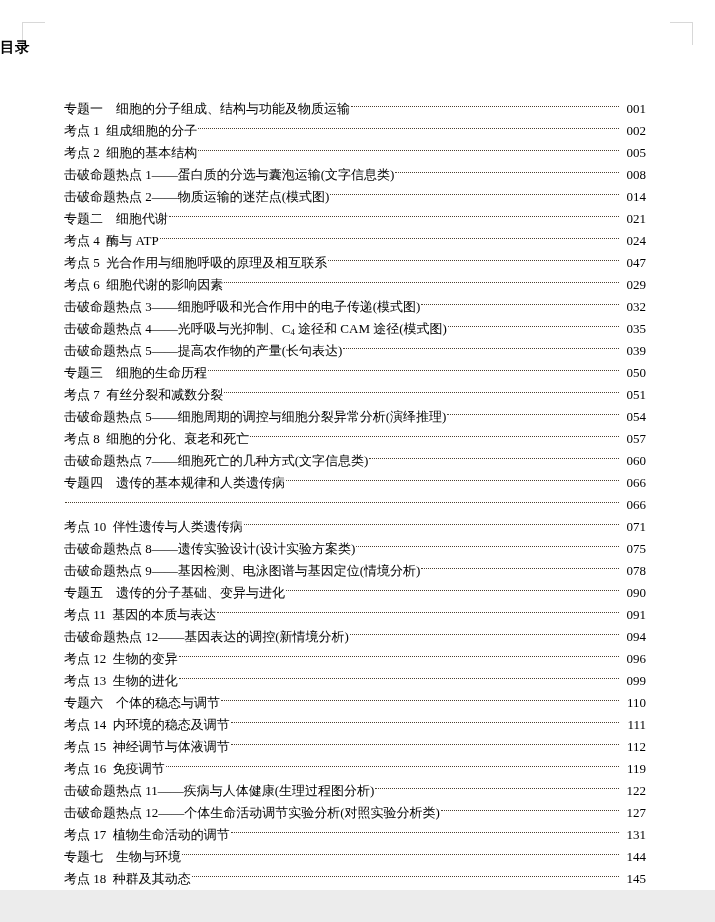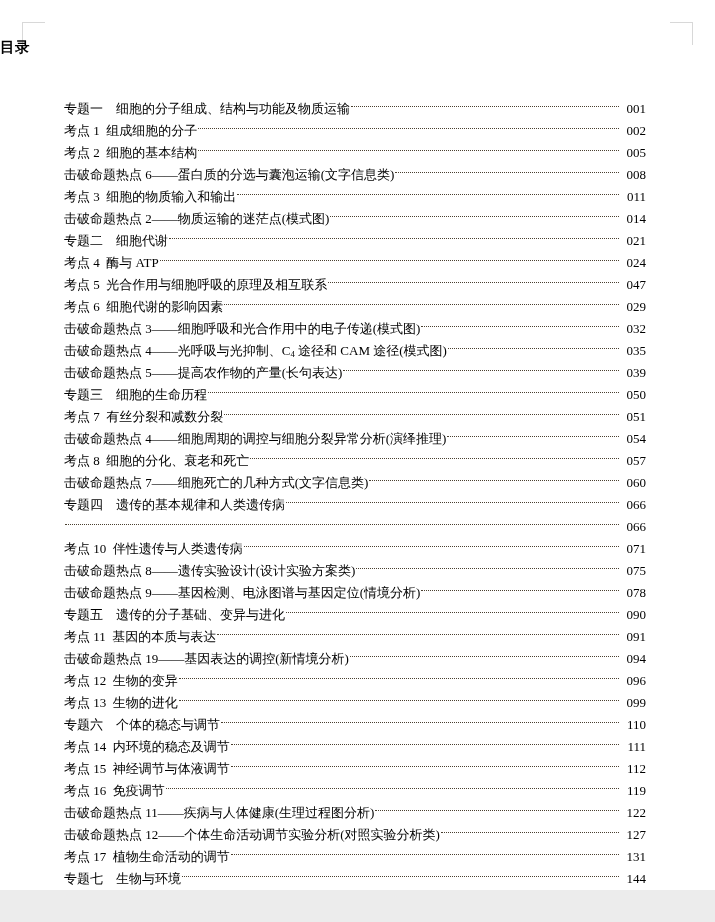--- a/index.html
+++ b/index.html
@@ -134,30 +134,25 @@
         <span class="toc-label">考点 1 组成细胞的分子</span>
         <span class="toc-leader"></span>
         <span class="toc-page">002</span>
       </div>
       <div class="toc-row">
         <span class="toc-label">考点 2 细胞的基本结构</span>
         <span class="toc-leader"></span>
         <span class="toc-page">005</span>
       </div>
       <div class="toc-row">
-        <span class="toc-label">击破命题热点 6——蛋白质的分选与囊泡运输(文字信息类)</span>
+        <span class="toc-label">击破命题热点 1——蛋白质的分选与囊泡运输(文字信息类)</span>
         <span class="toc-leader"></span>
         <span class="toc-page">008</span>
       </div>
       <div class="toc-row">
-        <span class="toc-label">考点 3 细胞的物质输入和输出</span>
-        <span class="toc-leader"></span>
-        <span class="toc-page">011</span>
-      </div>
-      <div class="toc-row">
         <span class="toc-label">击破命题热点 2——物质运输的迷茫点(模式图)</span>
         <span class="toc-leader"></span>
         <span class="toc-page">014</span>
       </div>
       <div class="toc-row">
         <span class="toc-label">专题二 细胞代谢</span>
         <span class="toc-leader"></span>
         <span class="toc-page">021</span>
       </div>
       <div class="toc-row">
@@ -194,21 +189,21 @@
         <span class="toc-label">专题三 细胞的生命历程</span>
         <span class="toc-leader"></span>
         <span class="toc-page">050</span>
       </div>
       <div class="toc-row">
         <span class="toc-label">考点 7 有丝分裂和减数分裂</span>
         <span class="toc-leader"></span>
         <span class="toc-page">051</span>
       </div>
       <div class="toc-row">
-        <span class="toc-label">击破命题热点 4——细胞周期的调控与细胞分裂异常分析(演绎推理)</span>
+        <span class="toc-label">击破命题热点 5——细胞周期的调控与细胞分裂异常分析(演绎推理)</span>
         <span class="toc-leader"></span>
         <span class="toc-page">054</span>
       </div>
       <div class="toc-row">
         <span class="toc-label">考点 8 细胞的分化、衰老和死亡</span>
         <span class="toc-leader"></span>
         <span class="toc-page">057</span>
       </div>
       <div class="toc-row">
         <span class="toc-label">击破命题热点 7——细胞死亡的几种方式(文字信息类)</span>
@@ -243,21 +238,21 @@
         <span class="toc-label">专题五 遗传的分子基础、变异与进化</span>
         <span class="toc-leader"></span>
         <span class="toc-page">090</span>
       </div>
       <div class="toc-row">
         <span class="toc-label">考点 11 基因的本质与表达</span>
         <span class="toc-leader"></span>
         <span class="toc-page">091</span>
       </div>
       <div class="toc-row">
-        <span class="toc-label">击破命题热点 19——基因表达的调控(新情境分析)</span>
+        <span class="toc-label">击破命题热点 12——基因表达的调控(新情境分析)</span>
         <span class="toc-leader"></span>
         <span class="toc-page">094</span>
       </div>
       <div class="toc-row">
         <span class="toc-label">考点 12 生物的变异</span>
         <span class="toc-leader"></span>
         <span class="toc-page">096</span>
       </div>
       <div class="toc-row">
         <span class="toc-label">考点 13 生物的进化</span>

